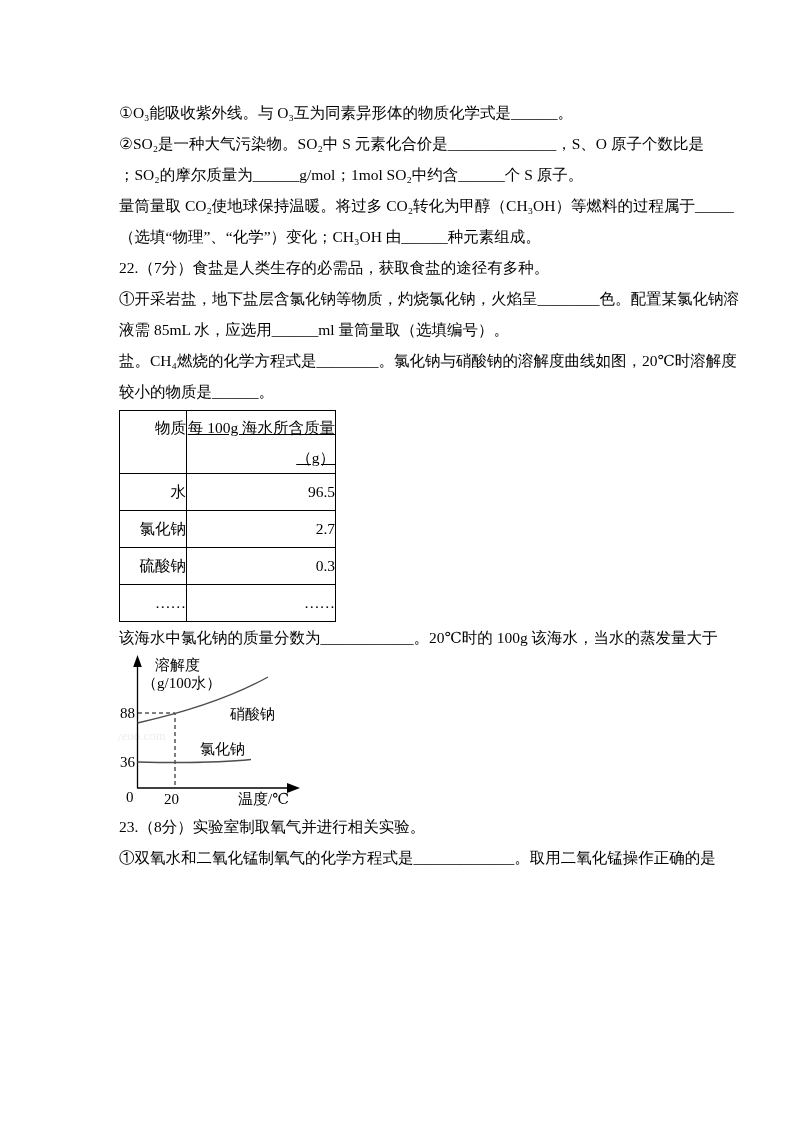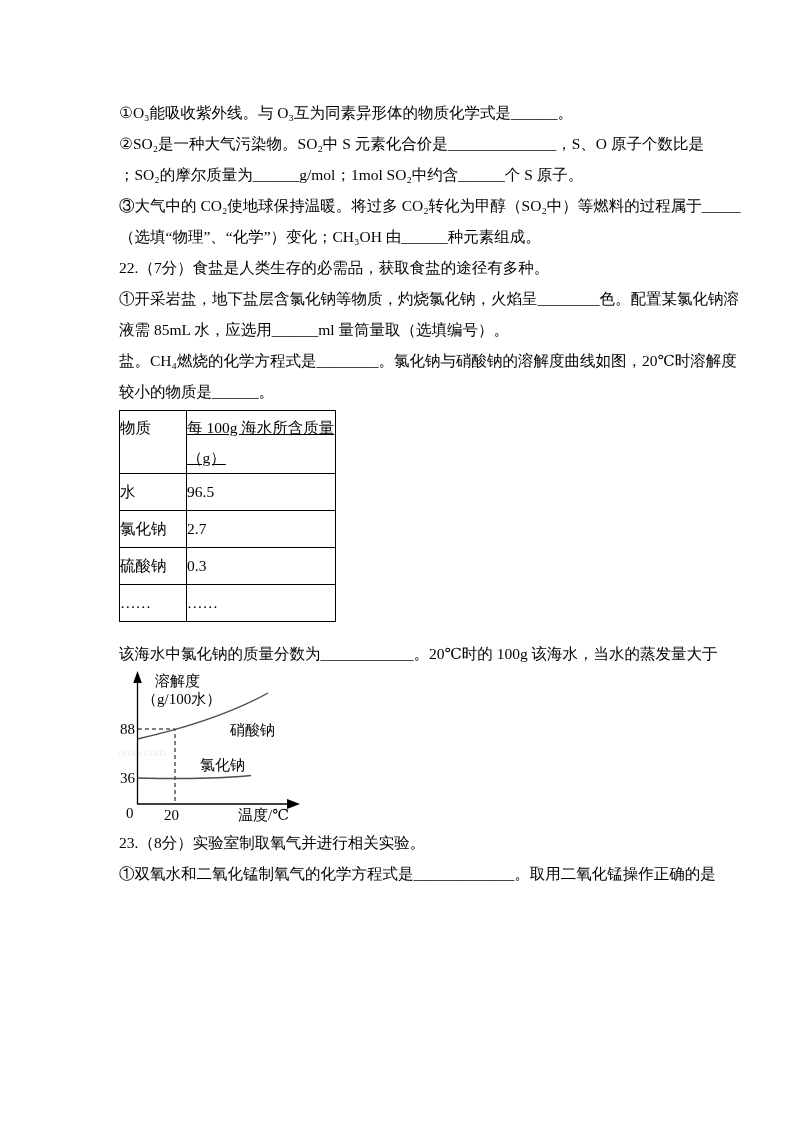--- a/index.html
+++ b/index.html
@@ -24,21 +24,21 @@
     line-height: 31px;
     white-space: pre;
   }
   table.sea-table {
     border-collapse: collapse;
     margin-top: 3px;
     table-layout: fixed;
   }
   table.sea-table td {
     border: 1px solid #000;
-    text-align: left;
+    text-align: right;
     padding: 0;
     font-size: 15.5px;
   }
   td.col-substance { width: 66px; }
   td.col-mass { width: 148px; text-decoration: underline; }
   tr.hdr td {
     height: 60px;
     vertical-align: top;
     line-height: 30px;
     padding-top: 2px;
@@ -55,21 +55,21 @@
 </style>
 </head>
 <body>
 
 <div class="page">
   <div class="content">
 
     <div class="tl">①O₃能吸收紫外线。与 O₃互为同素异形体的物质化学式是______。</div>
     <div class="tl">②SO₂是一种大气污染物。SO₂中 S 元素化合价是______________，S、O 原子个数比是</div>
     <div class="tl">；SO₂的摩尔质量为______g/mol；1mol SO₂中约含______个 S 原子。</div>
-    <div class="tl">③大气中的 CO₂使地球保持温暖。将过多 CO₂转化为甲醇（SO₂中）等燃料的过程属于_____</div>
+    <div class="tl">量筒量取 CO₂使地球保持温暖。将过多 CO₂转化为甲醇（CH₃OH）等燃料的过程属于_____</div>
     <div class="tl">（选填“物理”、“化学”）变化；CH₃OH 由______种元素组成。</div>
 
     <div class="tl">22.（7分）食盐是人类生存的必需品，获取食盐的途径有多种。</div>
     <div class="tl">①开采岩盐，地下盐层含氯化钠等物质，灼烧氯化钠，火焰呈________色。配置某氯化钠溶</div>
     <div class="tl">液需 85mL 水，应选用______ml 量筒量取（选填编号）。</div>
     <div class="tl">盐。CH₄燃烧的化学方程式是________。氯化钠与硝酸钠的溶解度曲线如图，20℃时溶解度</div>
     <div class="tl">较小的物质是______。</div>
 
     <table class="sea-table">
       <tbody>
@@ -94,21 +94,21 @@
           <td>硫酸钠</td>
           <td>0.3</td>
         </tr>
         <tr class="data">
           <td>……</td>
           <td>……</td>
         </tr>
       </tbody>
     </table>
 
-    <div class="tl" style="margin-top:16px">该海水中氯化钠的质量分数为____________。20℃时的 100g 该海水，当水的蒸发量大于</div>
+    <div class="tl" style="margin-top:0">该海水中氯化钠的质量分数为____________。20℃时的 100g 该海水，当水的蒸发量大于</div>
 
     <div class="chart-wrap">
       <svg width="210" height="156" viewBox="0 0 210 156" xmlns="http://www.w3.org/2000/svg">
         <text class="svg-cjk" x="-8" y="85" font-size="13" fill="#ededed">Jyeoo.com</text>
 
         <line x1="19.5" y1="5" x2="19.5" y2="133.5" stroke="#000" stroke-width="1.3"></line>
         <polygon points="19.5,0 15.2,12 23.8,12" fill="#000"></polygon>
         <line x1="19.5" y1="133" x2="172" y2="133" stroke="#000" stroke-width="1.3"></line>
         <polygon points="182,133 169,128 169,138" fill="#000"></polygon>
 

